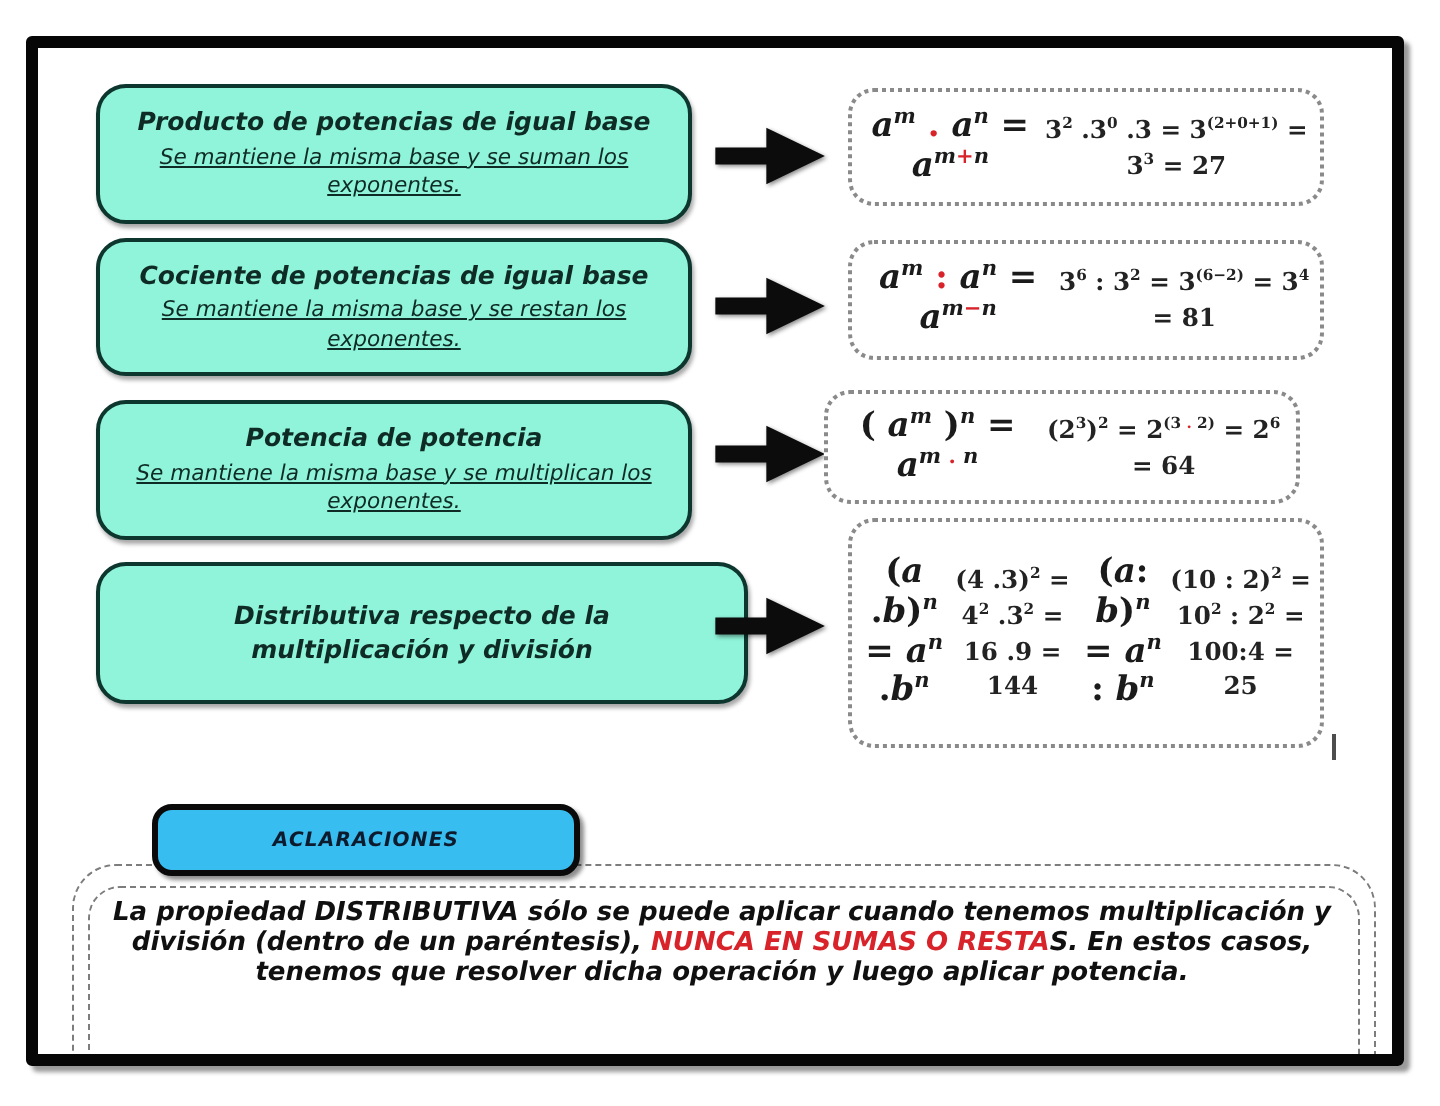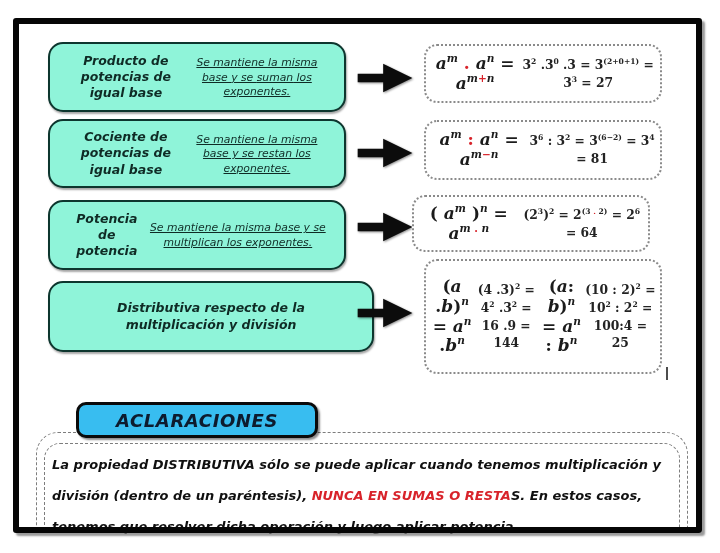--- a/index.html
+++ b/index.html
@@ -10,21 +10,21 @@
   .frame{
     position:absolute;left:13px;top:18px;width:677px;height:503px;
     border:6px solid #060606;border-radius:3px;
     box-shadow:3px 3px 2px rgba(120,120,120,.75);
     z-index:6;pointer-events:none;background:transparent;
   }
   
   .label-box{
     position:absolute;background:var(--teal,#8ff4d9);
     border:2px solid var(--teal_border,#0d362e);border-radius:15px;
-    display:flex;flex-direction:row;justify-content:center;align-items:center;
+    display:flex;flex-direction:column;justify-content:center;align-items:center;
     text-align:center;padding:2px 16px;box-sizing:border-box;
     box-shadow:1px 2px 2px rgba(0,0,0,.35);z-index:2;color:#0f2b25;
   }
   .lb-title{font-weight:bold;font-style:italic;font-size:12.5px;line-height:1.3;}
   .lb-sub{font-style:italic;font-size:10.8px;line-height:1.35;margin-top:2px;text-decoration:underline;}
   .l0{left:48px;top:42px;width:298px;height:70px;}
   .l1{left:48px;top:119px;width:298px;height:69px;}
   .l2{left:48px;top:200px;width:298px;height:70px;border-radius:15px;}
   .l3{left:48px;top:281px;width:326px;height:71px;}
   
@@ -51,30 +51,30 @@
   
   .dashed-outer{
     position:absolute;left:36px;top:432px;width:650px;height:96px;
     border:1.6px dashed #7d7d7d;border-bottom:none;border-radius:22px 22px 0 0;z-index:1;
   }
   .dashed-inner{
     position:absolute;left:44px;top:443px;width:634px;height:85px;
     border:1.4px dashed #7d7d7d;border-bottom:none;border-radius:16px 16px 0 0;z-index:1;background:#fff;
   }
   .aclara{
-    position:absolute;left:76px;top:402px;width:242px;height:36px;
+    position:absolute;left:76px;top:402px;width:214px;height:36px;
     background:var(--blue,#38bdf0);border:3px solid #0a0a0a;border-radius:10px;
     box-shadow:2px 2px 2px rgba(0,0,0,.45);z-index:4;box-sizing:border-box;
     display:flex;align-items:center;justify-content:center;
-    font-weight:bold;font-style:italic;font-size:18px;letter-spacing:.6px;color:#0d1b2e;
+    font-weight:bold;font-style:italic;font-size:10px;letter-spacing:.6px;color:#0d1b2e;
   }
   .note{
     position:absolute;left:52px;top:449px;width:618px;z-index:3;
-    text-align:left;font-weight:bold;font-style:italic;font-size:13px;
-    line-height:31px;color:#101010;
+    text-align:center;font-weight:bold;font-style:italic;font-size:13px;
+    line-height:15px;color:#101010;
   }
   .caret{position:absolute;left:666px;top:367px;width:2px;height:13px;background:#4d4d4d;z-index:7;}
 </style>
 </head>
 <body>
 
 <div>
 
   <div class="frame"></div>
 

